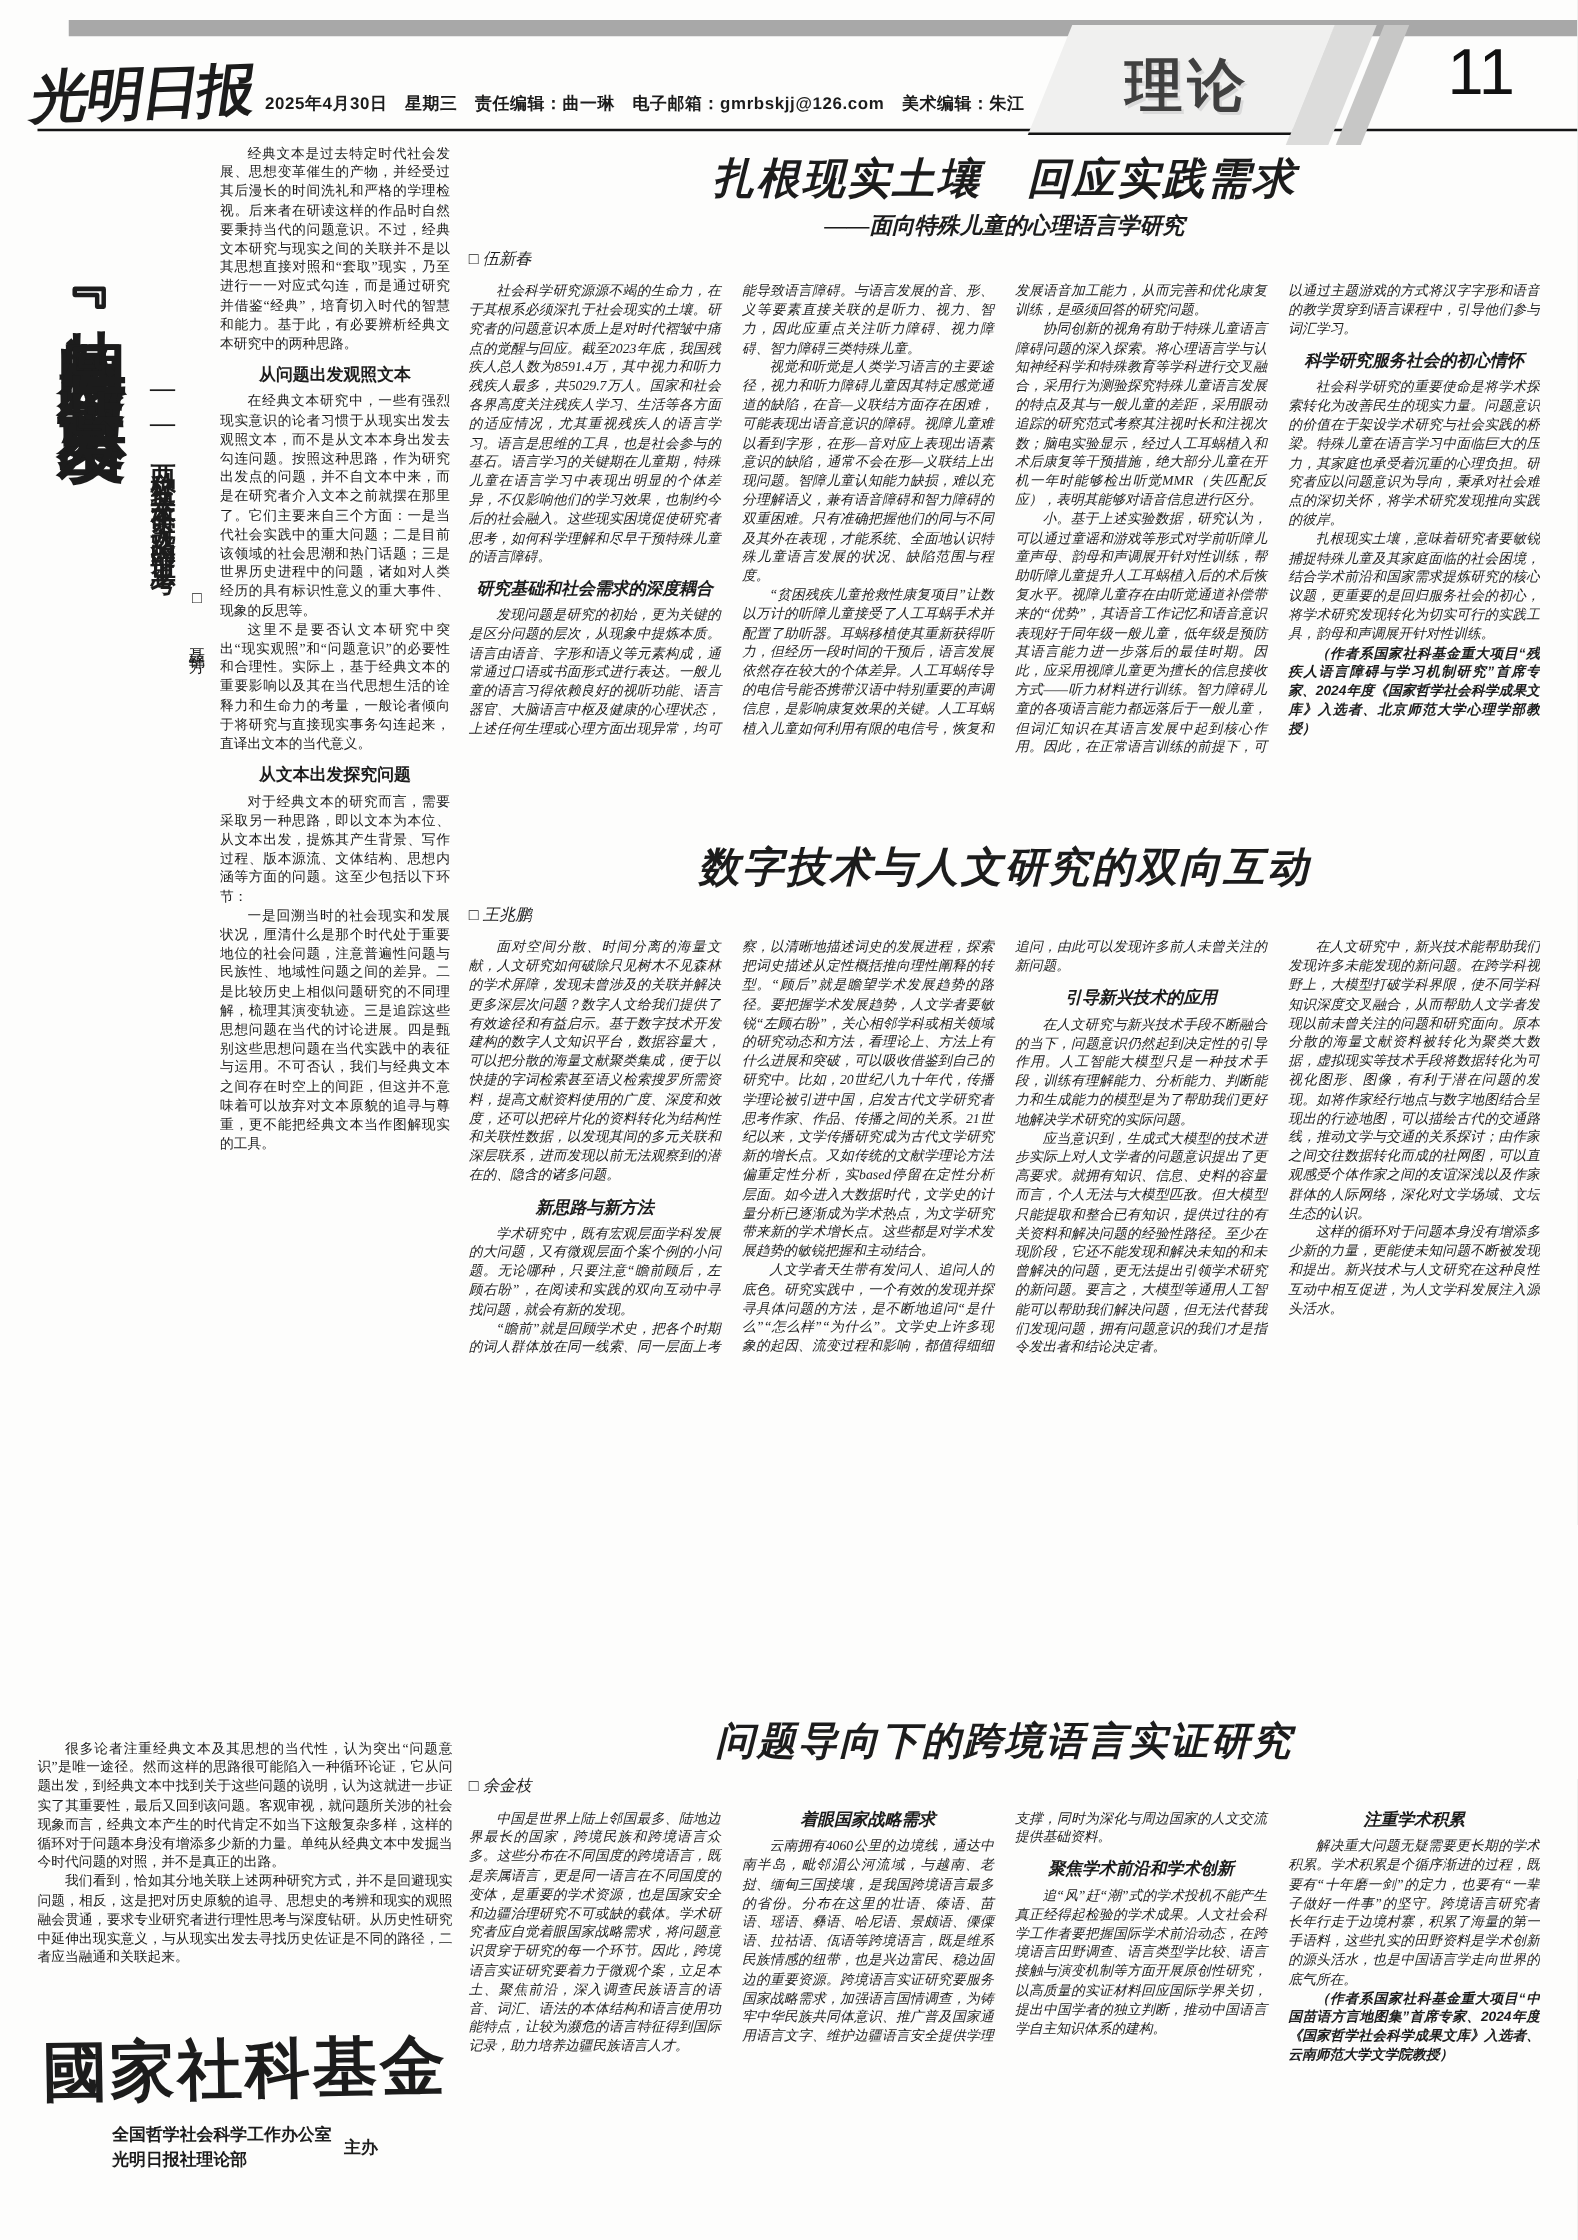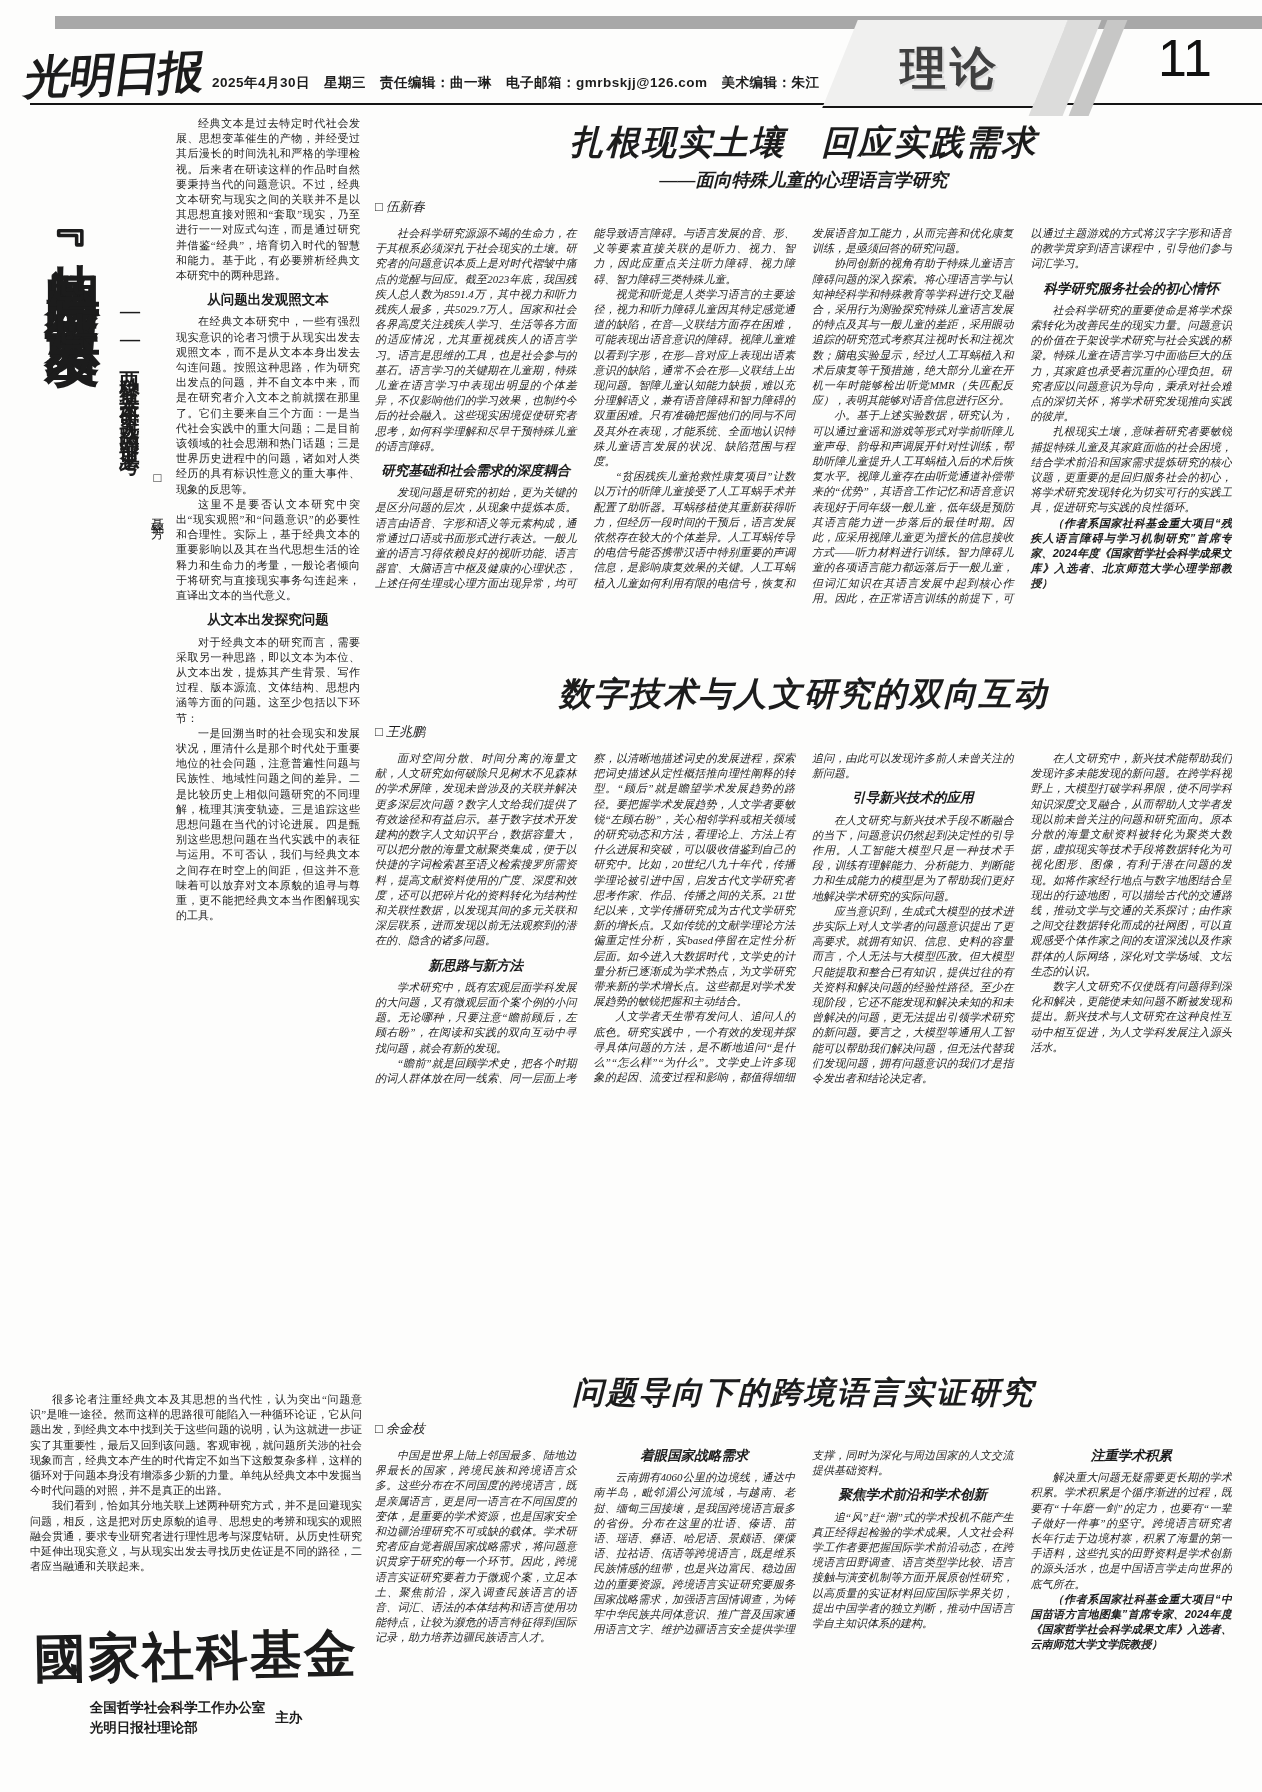--- a/index.html
+++ b/index.html
@@ -104,39 +104,39 @@
   <div class="abody c4 flow" style="height:410px;">
         <div class="blk-p">社会科学研究源源不竭的生命力，在于其根系必须深扎于社会现实的土壤。研究者的问题意识本质上是对时代褶皱中痛点的觉醒与回应。截至2023年底，我国残疾人总人数为8591.4万，其中视力和听力残疾人最多，共5029.7万人。国家和社会各界高度关注残疾人学习、生活等各方面的适应情况，尤其重视残疾人的语言学习。语言是思维的工具，也是社会参与的基石。语言学习的关键期在儿童期，特殊儿童在语言学习中表现出明显的个体差异，不仅影响他们的学习效果，也制约今后的社会融入。这些现实困境促使研究者思考，如何科学理解和尽早干预特殊儿童的语言障碍。</div>
         <div class="blk-h">研究基础和社会需求的深度耦合</div>
         <div class="blk-p">发现问题是研究的初始，更为关键的是区分问题的层次，从现象中提炼本质。语言由语音、字形和语义等元素构成，通常通过口语或书面形式进行表达。一般儿童的语言习得依赖良好的视听功能、语言器官、大脑语言中枢及健康的心理状态，上述任何生理或心理方面出现异常，均可能导致语言障碍。与语言发展的音、形、义等要素直接关联的是听力、视力、智力，因此应重点关注听力障碍、视力障碍、智力障碍三类特殊儿童。</div>
         <div class="blk-p">视觉和听觉是人类学习语言的主要途径，视力和听力障碍儿童因其特定感觉通道的缺陷，在音—义联结方面存在困难，可能表现出语音意识的障碍。视障儿童难以看到字形，在形—音对应上表现出语素意识的缺陷，通常不会在形—义联结上出现问题。智障儿童认知能力缺损，难以充分理解语义，兼有语音障碍和智力障碍的双重困难。只有准确把握他们的同与不同及其外在表现，才能系统、全面地认识特殊儿童语言发展的状况、缺陷范围与程度。</div>
         <div class="blk-p">“贫困残疾儿童抢救性康复项目”让数以万计的听障儿童接受了人工耳蜗手术并配置了助听器。耳蜗移植使其重新获得听力，但经历一段时间的干预后，语言发展依然存在较大的个体差异。人工耳蜗传导的电信号能否携带汉语中特别重要的声调信息，是影响康复效果的关键。人工耳蜗植入儿童如何利用有限的电信号，恢复和发展语音加工能力，从而完善和优化康复训练，是亟须回答的研究问题。</div>
         <div class="blk-p">协同创新的视角有助于特殊儿童语言障碍问题的深入探索。将心理语言学与认知神经科学和特殊教育等学科进行交叉融合，采用行为测验探究特殊儿童语言发展的特点及其与一般儿童的差距，采用眼动追踪的研究范式考察其注视时长和注视次数；脑电实验显示，经过人工耳蜗植入和术后康复等干预措施，绝大部分儿童在开机一年时能够检出听觉MMR（失匹配反应），表明其能够对语音信息进行区分。</div>
         <div class="blk-p">小。基于上述实验数据，研究认为，可以通过童谣和游戏等形式对学前听障儿童声母、韵母和声调展开针对性训练，帮助听障儿童提升人工耳蜗植入后的术后恢复水平。视障儿童存在由听觉通道补偿带来的“优势”，其语音工作记忆和语音意识表现好于同年级一般儿童，低年级是预防其语言能力进一步落后的最佳时期。因此，应采用视障儿童更为擅长的信息接收方式——听力材料进行训练。智力障碍儿童的各项语言能力都远落后于一般儿童，但词汇知识在其语言发展中起到核心作用。因此，在正常语言训练的前提下，可以通过主题游戏的方式将汉字字形和语音的教学贯穿到语言课程中，引导他们参与词汇学习。</div>
         <div class="blk-h">科学研究服务社会的初心情怀</div>
         <div class="blk-p">社会科学研究的重要使命是将学术探索转化为改善民生的现实力量。问题意识的价值在于架设学术研究与社会实践的桥梁。特殊儿童在语言学习中面临巨大的压力，其家庭也承受着沉重的心理负担。研究者应以问题意识为导向，秉承对社会难点的深切关怀，将学术研究发现推向实践的彼岸。</div>
-        <div class="blk-p">扎根现实土壤，意味着研究者要敏锐捕捉特殊儿童及其家庭面临的社会困境，结合学术前沿和国家需求提炼研究的核心议题，更重要的是回归服务社会的初心，将学术研究发现转化为切实可行的实践工具，促进研究与实践的良性循环。</div>
+        <div class="blk-p">扎根现实土壤，意味着研究者要敏锐捕捉特殊儿童及其家庭面临的社会困境，结合学术前沿和国家需求提炼研究的核心议题，更重要的是回归服务社会的初心，将学术研究发现转化为切实可行的实践工具，韵母和声调展开针对性训练。</div>
         <div class="blk-c">（作者系国家社科基金重大项目“残疾人语言障碍与学习机制研究”首席专家、2024年度《国家哲学社会科学成果文库》入选者、北京师范大学心理学部教授）</div>
       </div>
 </div>
 
 <div class="art" style="top:672px;">
   <h1 class="art-h1" style="font-size:33px;letter-spacing:2px;">数字技术与人文研究的双向互动</h1>
   <div class="art-by">□ 王兆鹏</div>
   <div class="abody c4 flow" style="height:592px;">
         <div class="blk-p">面对空间分散、时间分离的海量文献，人文研究如何破除只见树木不见森林的学术屏障，发现未曾涉及的关联并解决更多深层次问题？数字人文给我们提供了有效途径和有益启示。基于数字技术开发建构的数字人文知识平台，数据容量大，可以把分散的海量文献聚类集成，便于以快捷的字词检索甚至语义检索搜罗所需资料，提高文献资料使用的广度、深度和效度，还可以把碎片化的资料转化为结构性和关联性数据，以发现其间的多元关联和深层联系，进而发现以前无法观察到的潜在的、隐含的诸多问题。</div>
         <div class="blk-h">新思路与新方法</div>
         <div class="blk-p">学术研究中，既有宏观层面学科发展的大问题，又有微观层面个案个例的小问题。无论哪种，只要注意“瞻前顾后，左顾右盼”，在阅读和实践的双向互动中寻找问题，就会有新的发现。</div>
         <div class="blk-p">“瞻前”就是回顾学术史，把各个时期的词人群体放在同一线索、同一层面上考察，以清晰地描述词史的发展进程，探索把词史描述从定性概括推向理性阐释的转型。“顾后”就是瞻望学术发展趋势的路径。要把握学术发展趋势，人文学者要敏锐“左顾右盼”，关心相邻学科或相关领域的研究动态和方法，看理论上、方法上有什么进展和突破，可以吸收借鉴到自己的研究中。比如，20世纪八九十年代，传播学理论被引进中国，启发古代文学研究者思考作家、作品、传播之间的关系。21世纪以来，文学传播研究成为古代文学研究新的增长点。又如传统的文献学理论方法偏重定性分析，实based停留在定性分析层面。如今进入大数据时代，文学史的计量分析已逐渐成为学术热点，为文学研究带来新的学术增长点。这些都是对学术发展趋势的敏锐把握和主动结合。</div>
         <div class="blk-p">人文学者天生带有发问人、追问人的底色。研究实践中，一个有效的发现并探寻具体问题的方法，是不断地追问“是什么”“怎么样”“为什么”。文学史上许多现象的起因、流变过程和影响，都值得细细追问，由此可以发现许多前人未曾关注的新问题。</div>
         <div class="blk-h">引导新兴技术的应用</div>
         <div class="blk-p">在人文研究与新兴技术手段不断融合的当下，问题意识仍然起到决定性的引导作用。人工智能大模型只是一种技术手段，训练有理解能力、分析能力、判断能力和生成能力的模型是为了帮助我们更好地解决学术研究的实际问题。</div>
         <div class="blk-p">应当意识到，生成式大模型的技术进步实际上对人文学者的问题意识提出了更高要求。就拥有知识、信息、史料的容量而言，个人无法与大模型匹敌。但大模型只能提取和整合已有知识，提供过往的有关资料和解决问题的经验性路径。至少在现阶段，它还不能发现和解决未知的和未曾解决的问题，更无法提出引领学术研究的新问题。要言之，大模型等通用人工智能可以帮助我们解决问题，但无法代替我们发现问题，拥有问题意识的我们才是指令发出者和结论决定者。</div>
         <div class="blk-p">在人文研究中，新兴技术能帮助我们发现许多未能发现的新问题。在跨学科视野上，大模型打破学科界限，使不同学科知识深度交叉融合，从而帮助人文学者发现以前未曾关注的问题和研究面向。原本分散的海量文献资料被转化为聚类大数据，虚拟现实等技术手段将数据转化为可视化图形、图像，有利于潜在问题的发现。如将作家经行地点与数字地图结合呈现出的行迹地图，可以描绘古代的交通路线，推动文学与交通的关系探讨；由作家之间交往数据转化而成的社网图，可以直观感受个体作家之间的友谊深浅以及作家群体的人际网络，深化对文学场域、文坛生态的认识。</div>
-        <div class="blk-p">数字人文研究不仅使既有问题得到深化和解决，更能使未知问题不断被发现和提出。新兴技术与人文研究在这种良性互动中相互促进，为人文学科发展注入源头活水。</div>
+        <div class="blk-p">这样的循环对于问题本身没有增添多少新的力量，更能使未知问题不断被发现和提出。新兴技术与人文研究在这种良性互动中相互促进，为人文学科发展注入源头活水。</div>
       </div>
 </div>
 
 <div class="art" style="top:1372px;">
   <h1 class="art-h1" style="font-size:31px;letter-spacing:2px;">问题导向下的跨境语言实证研究</h1>
   <div class="art-by">□ 余金枝</div>
   <div class="abody c4 flow" style="height:330px;">
         <div class="blk-p">中国是世界上陆上邻国最多、陆地边界最长的国家，跨境民族和跨境语言众多。这些分布在不同国度的跨境语言，既是亲属语言，更是同一语言在不同国度的变体，是重要的学术资源，也是国家安全和边疆治理研究不可或缺的载体。学术研究者应自觉着眼国家战略需求，将问题意识贯穿于研究的每一个环节。因此，跨境语言实证研究要着力于微观个案，立足本土、聚焦前沿，深入调查民族语言的语音、词汇、语法的本体结构和语言使用功能特点，让较为濒危的语言特征得到国际记录，助力培养边疆民族语言人才。</div>
         <div class="blk-h">着眼国家战略需求</div>
         <div class="blk-p">云南拥有4060公里的边境线，通达中南半岛，毗邻湄公河流域，与越南、老挝、缅甸三国接壤，是我国跨境语言最多的省份。分布在这里的壮语、傣语、苗语、瑶语、彝语、哈尼语、景颇语、傈僳语、拉祜语、佤语等跨境语言，既是维系民族情感的纽带，也是兴边富民、稳边固边的重要资源。跨境语言实证研究要服务国家战略需求，加强语言国情调查，为铸牢中华民族共同体意识、推广普及国家通用语言文字、维护边疆语言安全提供学理支撑，同时为深化与周边国家的人文交流提供基础资料。</div>

